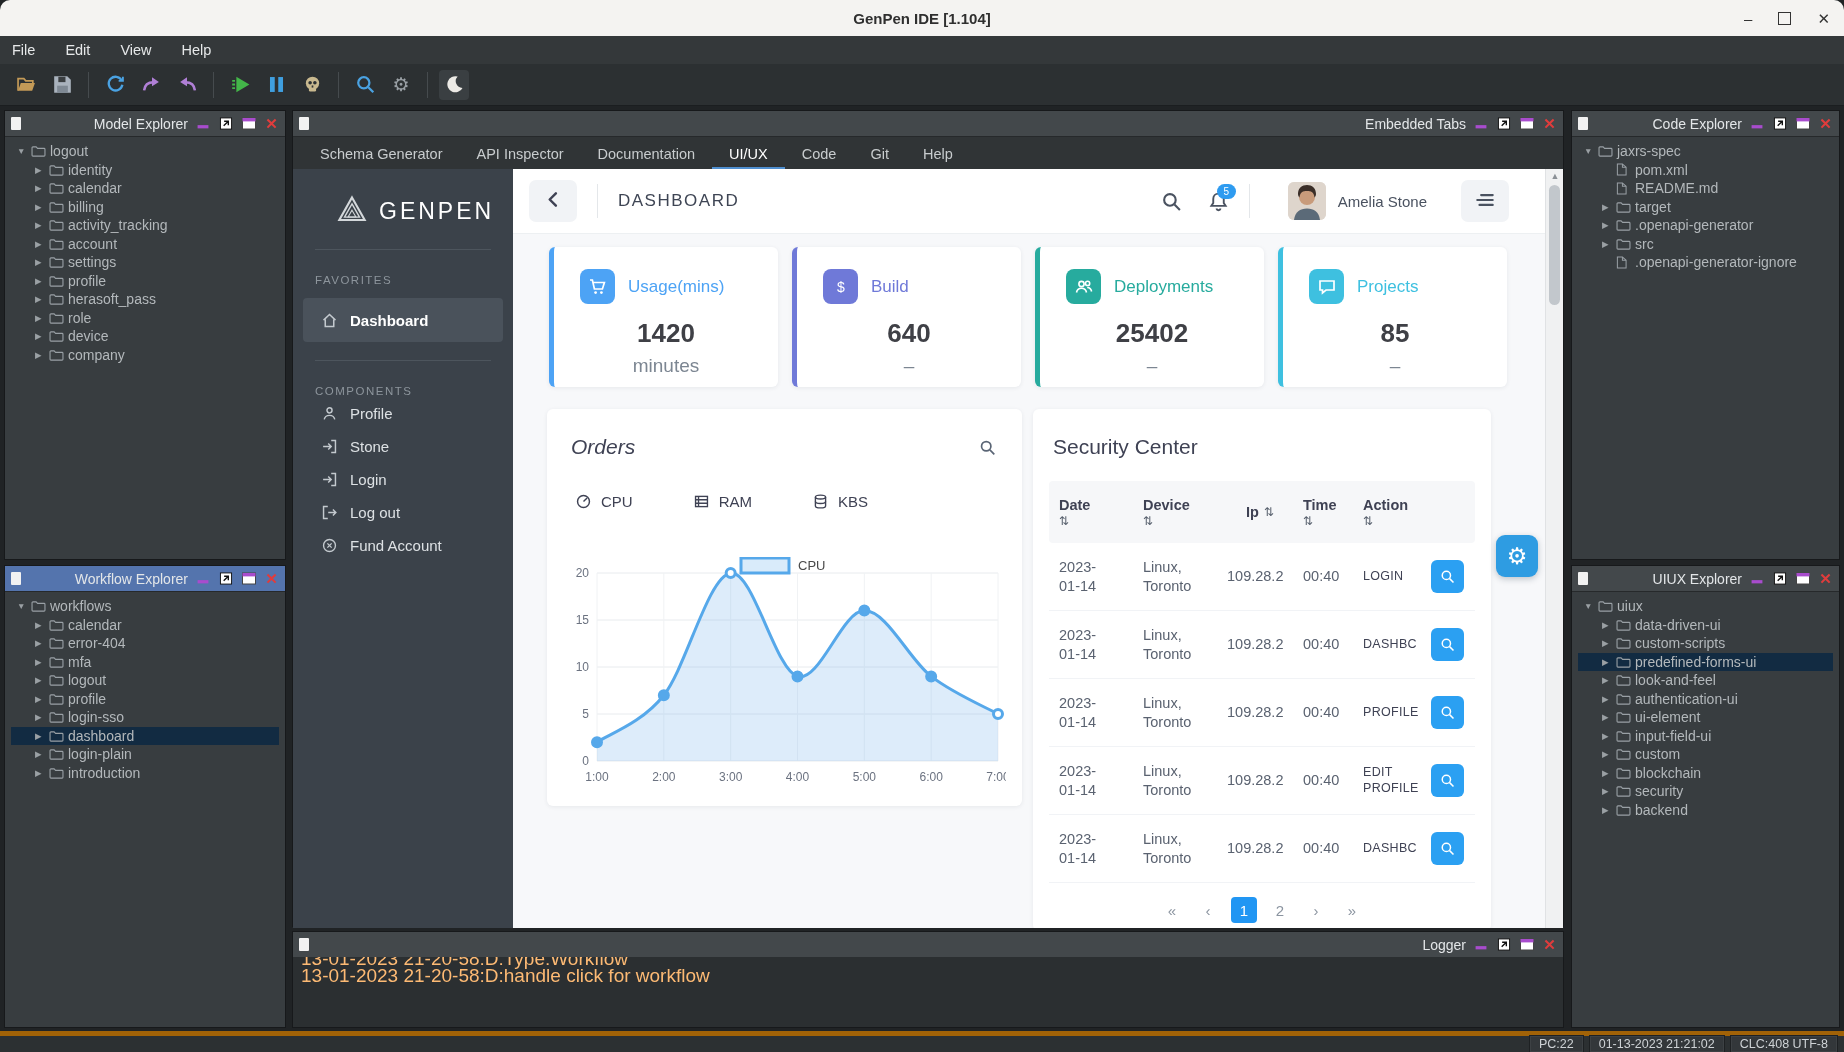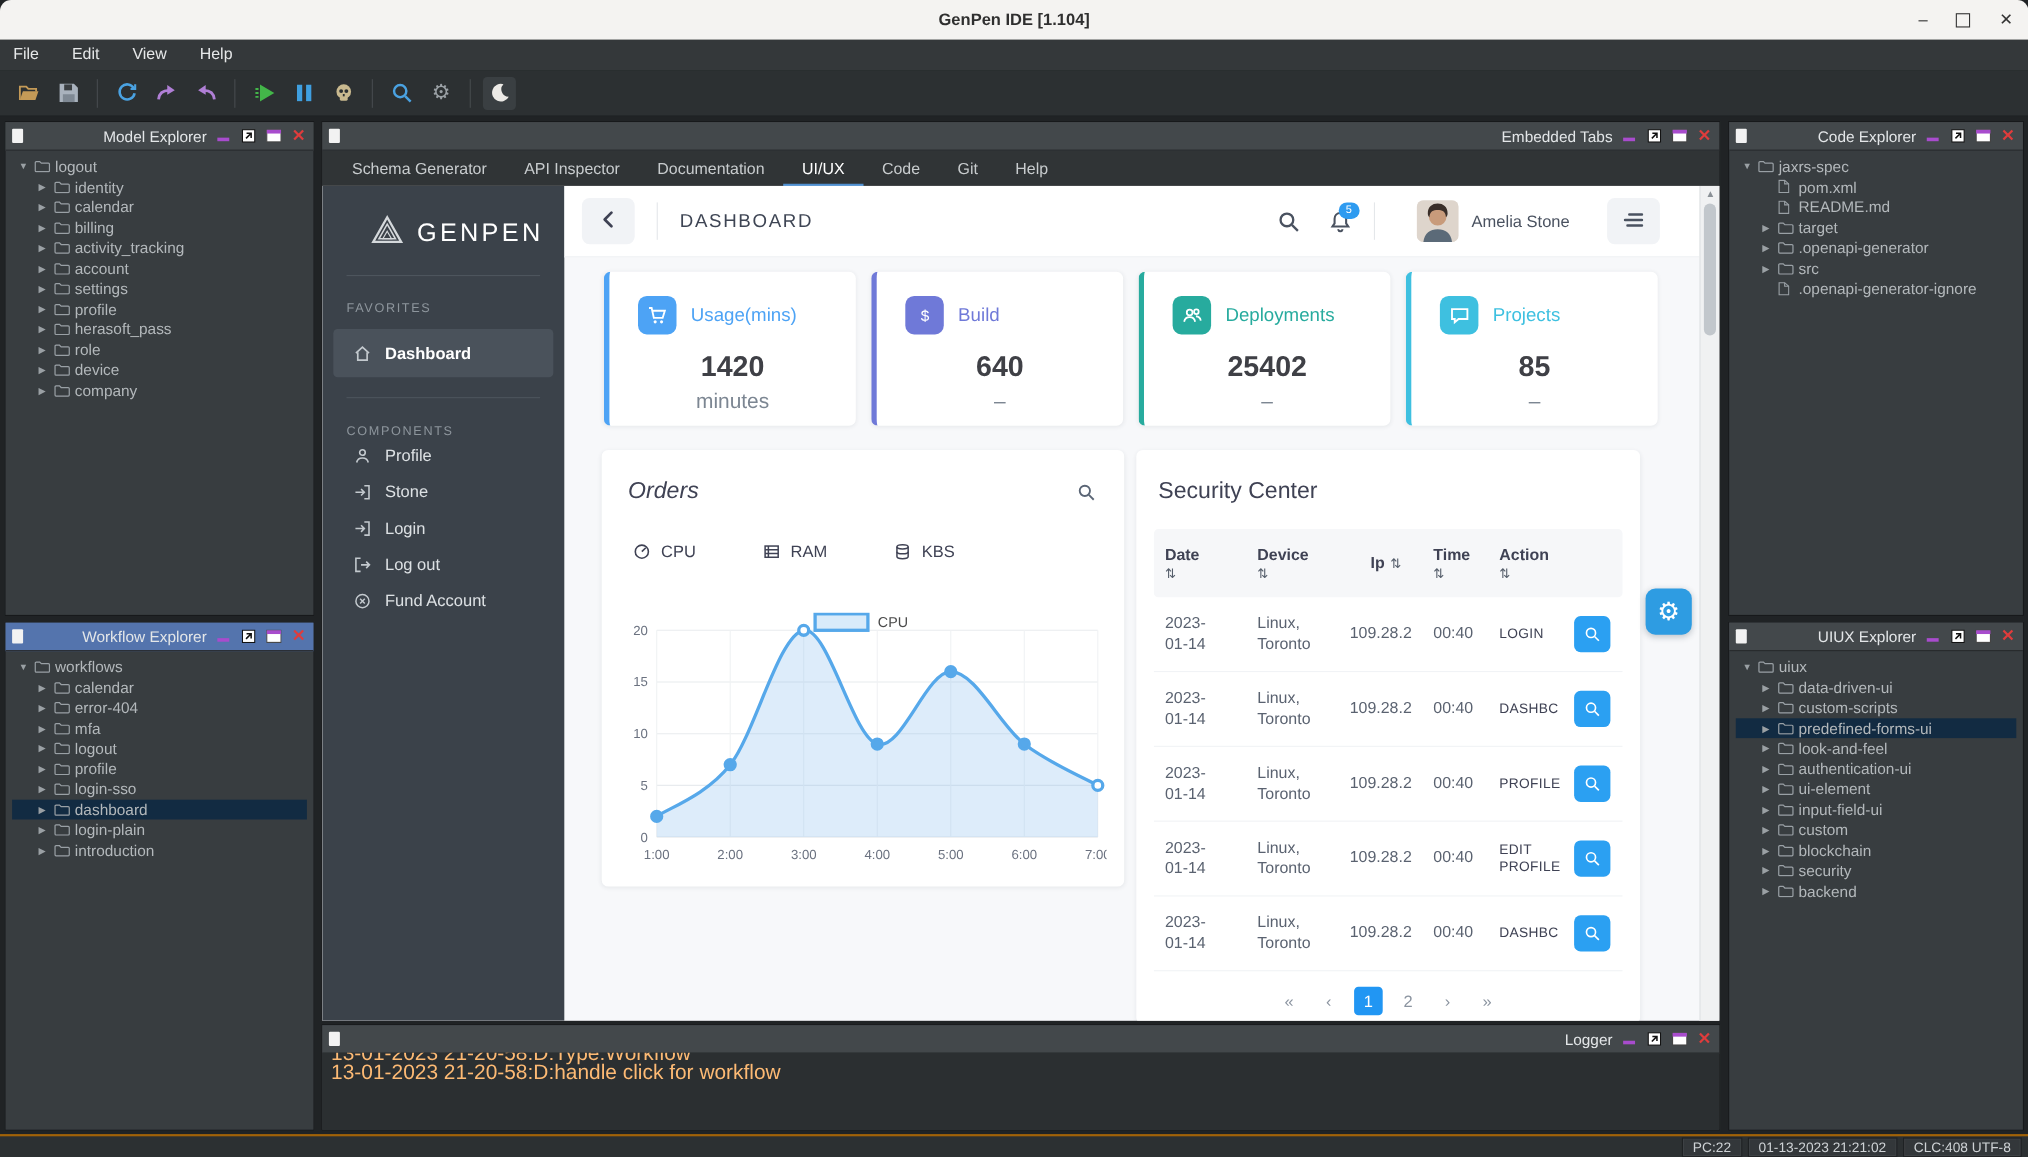--- a/index.html
+++ b/index.html
@@ -122,21 +122,21 @@
     box-shadow:0 2px 6px rgba(20,40,60,.25);}
   
   .vscroll{position:absolute;left:1252px;top:0;width:18px;height:759px;background:#f0f1f2;border-left:1px solid #e0e2e4;}
   .vs-arrow{position:absolute;left:0;top:2px;width:18px;text-align:center;color:#8a9096;font-size:9px;}
   .vs-thumb{position:absolute;left:3px;top:16px;width:11px;height:120px;background:#c2c7cc;border-radius:6px;}
   
   #logger-content{position:absolute;left:0;top:25px;right:0;bottom:0;background:#2b2f31;overflow:hidden;}
   .logline{color:#fdba74;font-size:19px;line-height:17px;padding-left:8px;white-space:nowrap;}
   
   .statusbar{position:absolute;left:0;top:1031px;width:1844px;height:21px;background:#2c3032;
-    border-top:2px solid #a16207;display:flex;align-items:center;justify-content:flex-end;gap:5px;
+    border-top:5px solid #a16207;display:flex;align-items:center;justify-content:flex-end;gap:5px;
     padding-right:6px;box-sizing:border-box;}
   .sb-item{border:1px solid #1e2123;box-shadow:inset 0 0 0 1px #3d4144;color:#ced2d5;font-size:12.5px;
     padding:1px 9px;background:#33373a;}
 </style>
 </head>
 <body>
 
 <div id="app">
 
   <div class="titlebar">

